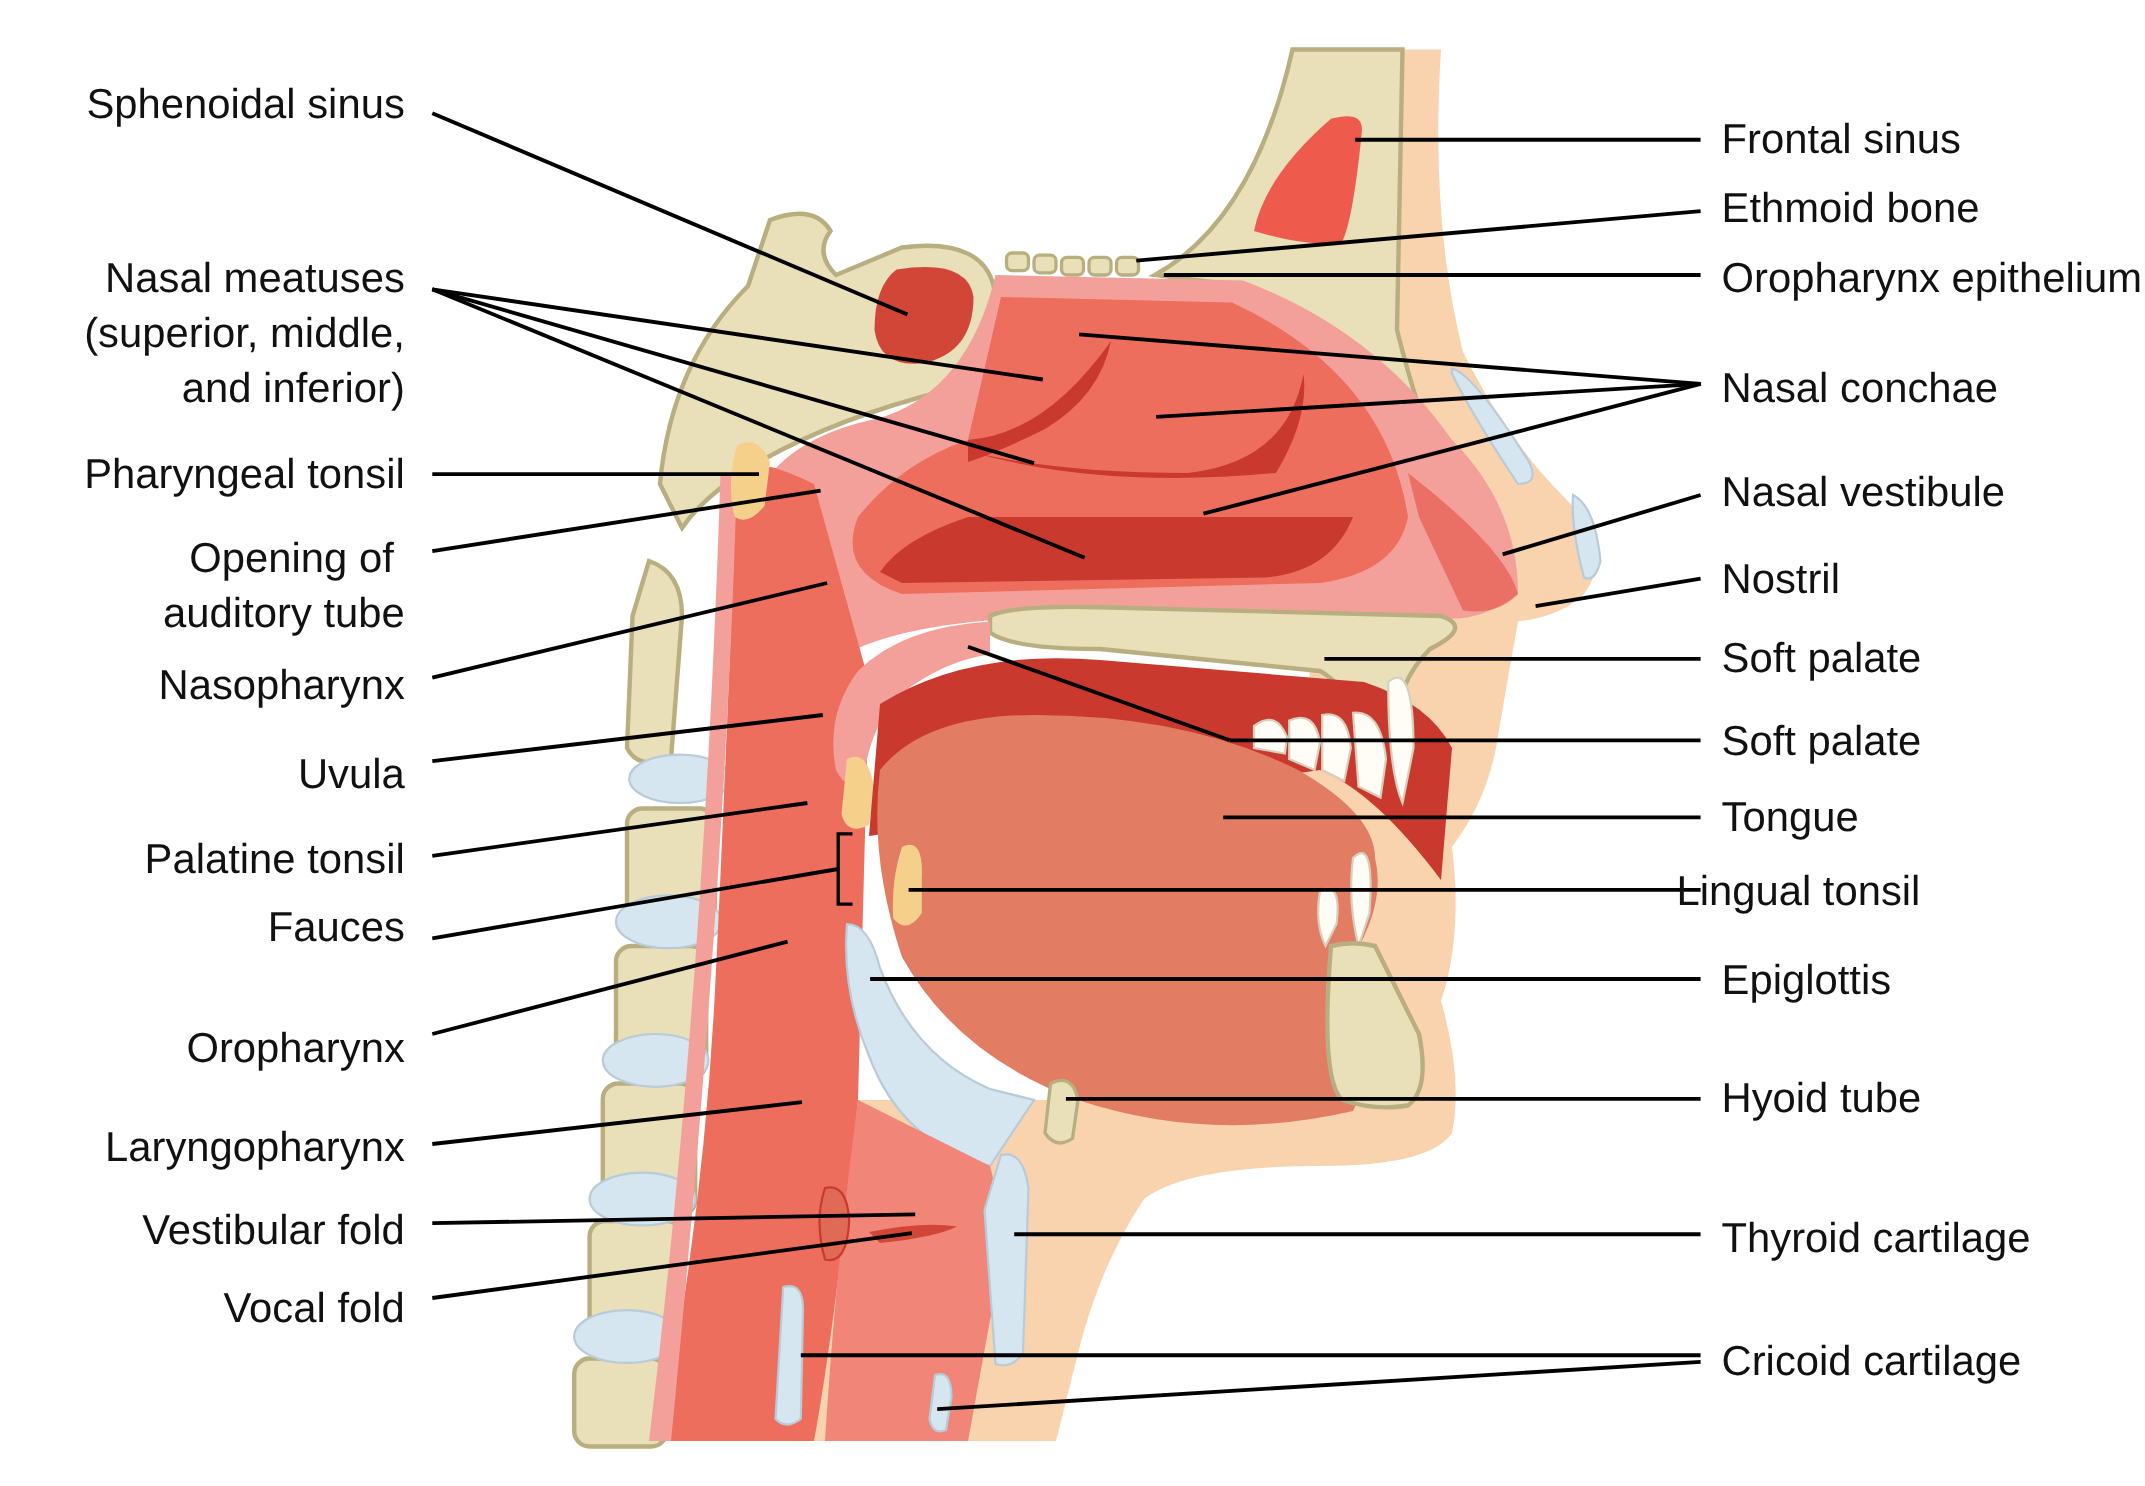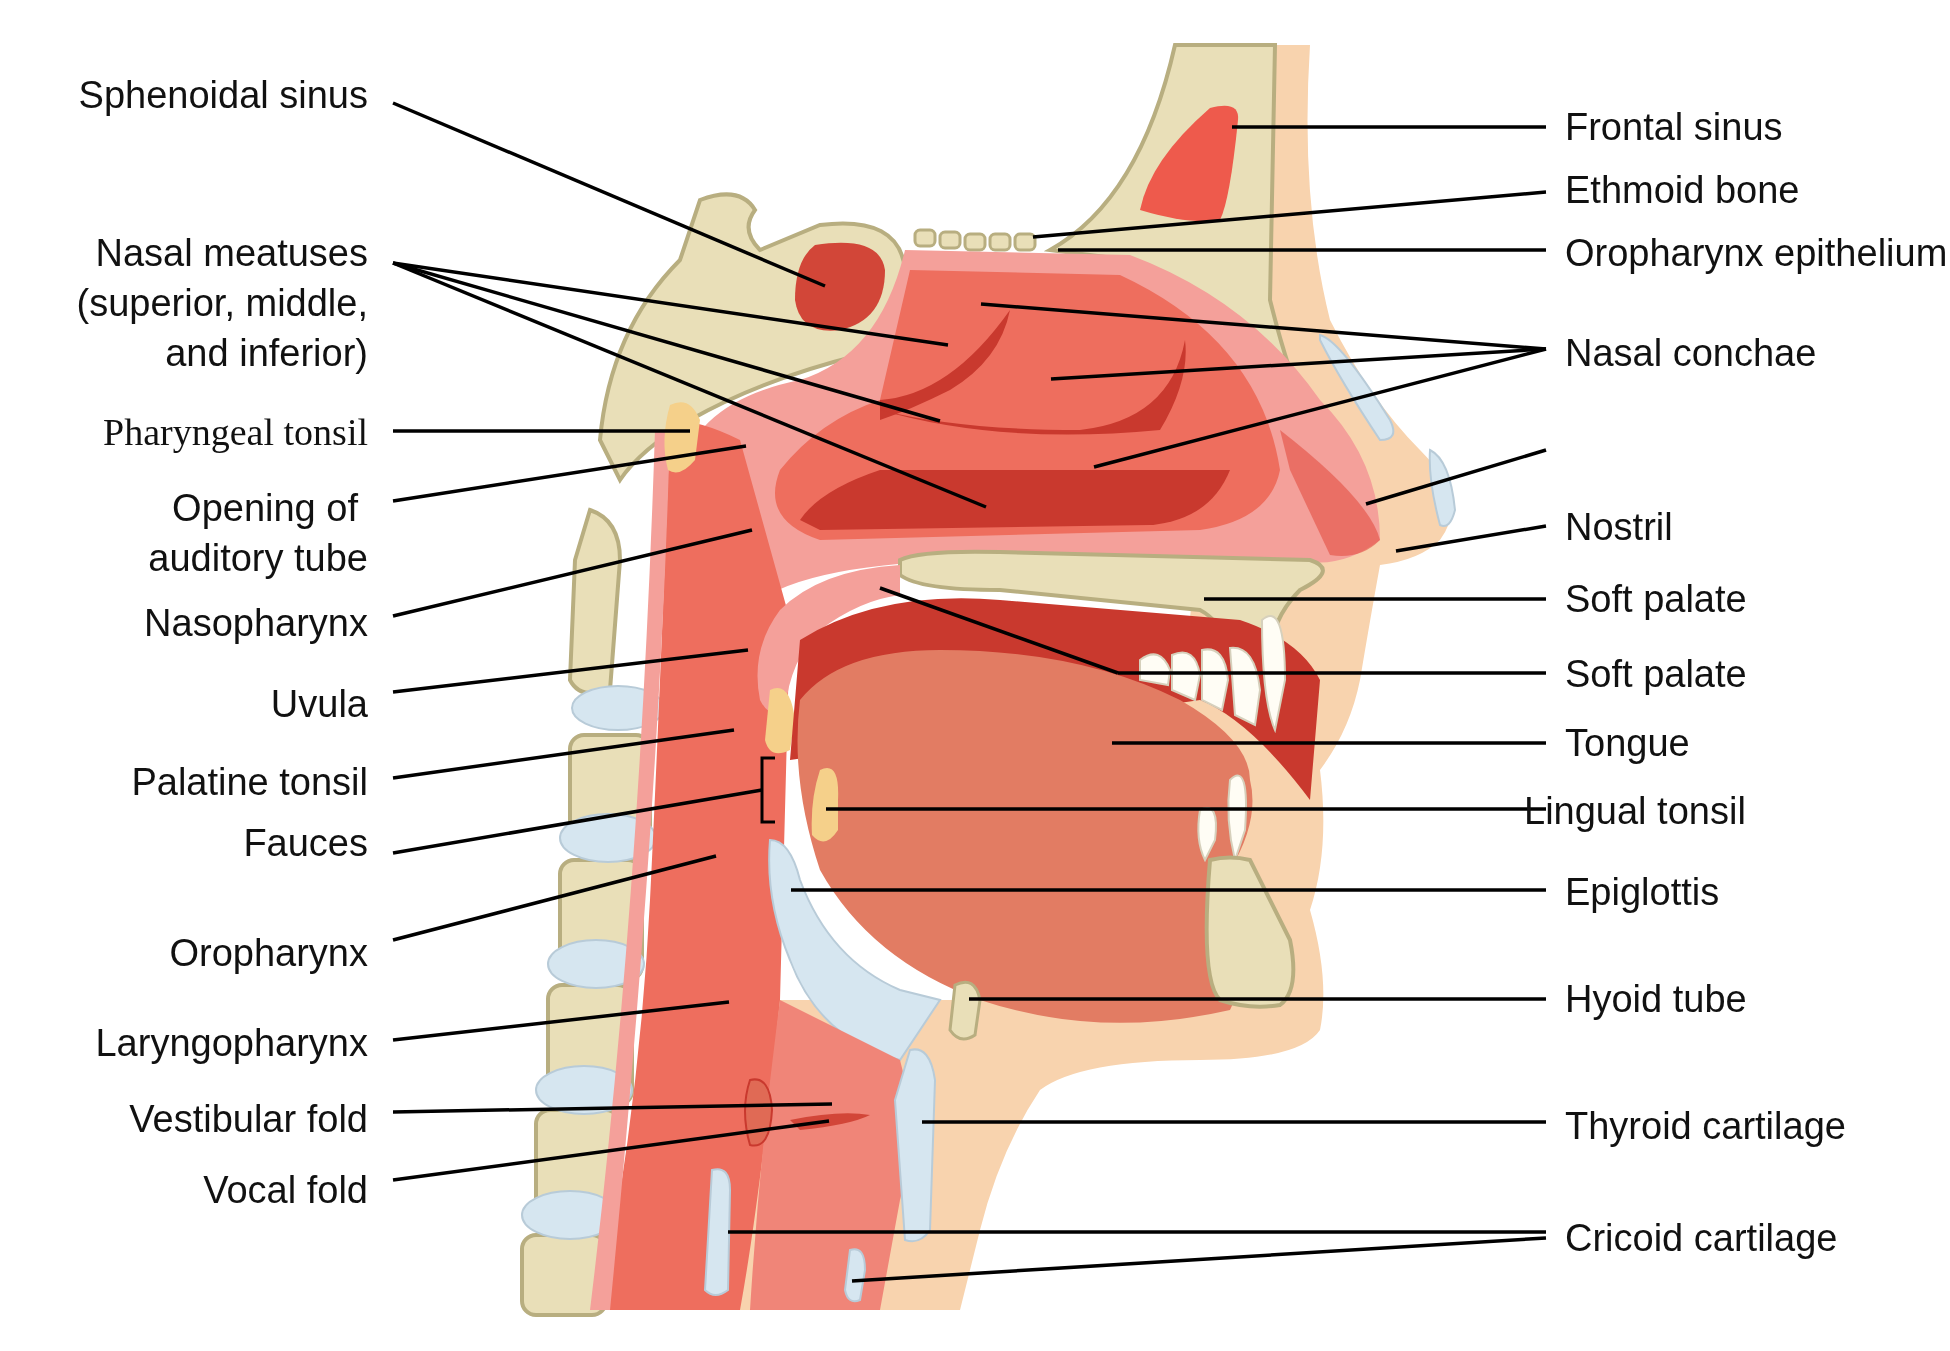--- a/index.html
+++ b/index.html
@@ -131,36 +131,37 @@
       <line x1="922" y1="1122" x2="1546" y2="1122"></line>
       <line x1="728" y1="1232" x2="1546" y2="1232"></line>
       <line x1="852" y1="1281" x2="1546" y2="1238"></line>
     </g>
   </svg>
 
   <div class="label left" style="right:1582px; top:70px;">Sphenoidal sinus</div>
   <div class="label left" style="right:1582px; top:228px;">Nasal meatuses</div>
   <div class="label left" style="right:1582px; top:278px;">(superior, middle,</div>
   <div class="label left" style="right:1582px; top:328px;">and inferior)</div>
-  <div class="label left" style="right:1582px; top:407px;font-family:Liberation Serif, serif;">Pharyngeal tonsil</div>
+  <div class="label left" style="right:1582px; top:407px;">Pharyngeal tonsil</div>
   <div class="label left" style="right:1592px; top:483px;">Opening of</div>
   <div class="label left" style="right:1582px; top:533px;">auditory tube</div>
   <div class="label left" style="right:1582px; top:598px;">Nasopharynx</div>
   <div class="label left" style="right:1582px; top:679px;">Uvula</div>
   <div class="label left" style="right:1582px; top:757px;">Palatine tonsil</div>
   <div class="label left" style="right:1582px; top:818px;text-align:center;">Fauces</div>
   <div class="label left" style="right:1582px; top:928px;">Oropharynx</div>
   <div class="label left" style="right:1582px; top:1018px;">Laryngopharynx</div>
   <div class="label left" style="right:1582px; top:1094px;">Vestibular fold</div>
   <div class="label left" style="right:1582px; top:1165px;">Vocal fold</div>
 
   <div class="label right" style="left:1565px; top:102px;">Frontal sinus</div>
   <div class="label right" style="left:1565px; top:165px;">Ethmoid bone</div>
   <div class="label right" style="left:1565px; top:228px;">Oropharynx epithelium</div>
   <div class="label right" style="left:1565px; top:328px;">Nasal conchae</div>
+  <div class="label right" style="left:1565px; top:423px;">Nasal vestibule</div>
   <div class="label right" style="left:1565px; top:502px;">Nostril</div>
   <div class="label right" style="left:1565px; top:574px;">Soft palate</div>
   <div class="label right" style="left:1565px; top:649px;">Soft palate</div>
   <div class="label right" style="left:1565px; top:718px;">Tongue</div>
   <div class="label right" style="left:1524px; top:786px;">Lingual tonsil</div>
   <div class="label right" style="left:1565px; top:867px;">Epiglottis</div>
   <div class="label right" style="left:1565px; top:974px;">Hyoid tube</div>
   <div class="label right" style="left:1565px; top:1101px;">Thyroid cartilage</div>
   <div class="label right" style="left:1565px; top:1213px;">Cricoid cartilage</div>
 </div>

